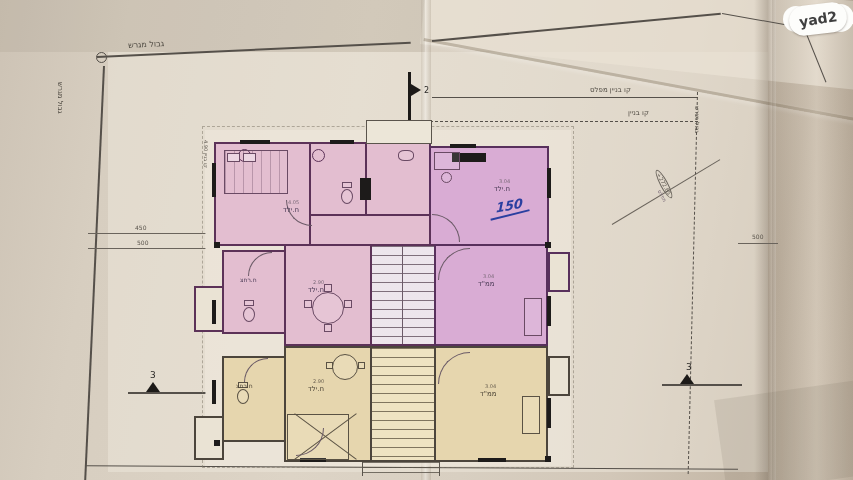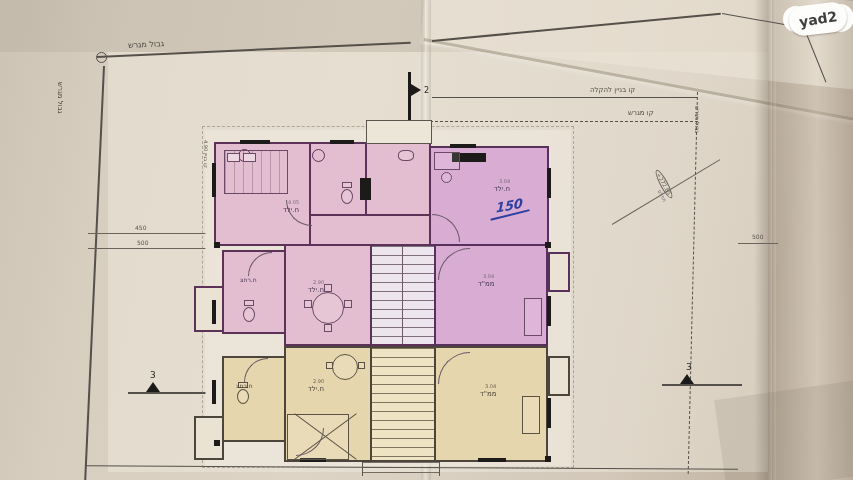--- a/index.html
+++ b/index.html
@@ -47,23 +47,23 @@
   <div class="a site-lbl" style="left:128px;top:40px;transform:rotate(-3deg);font-size:8px;">גבול מגרש</div>
 
   <div class="a ink" style="left:103px;top:66px;width:1.5px;height:416px;transform:rotate(2.6deg);transform-origin:top left;"></div>
   <div class="a site-lbl" style="left:64px;top:82px;transform:rotate(90deg);transform-origin:left top;font-size:7px;">גבול מגרש</div>
 
   <div class="a ink" style="left:432px;top:40px;width:290px;height:1.5px;transform:rotate(-5.4deg);transform-origin:left center;"></div>
   <div class="a ink" style="left:722px;top:13px;width:76px;height:1.2px;transform:rotate(10deg);transform-origin:left center;"></div>
   <div class="a ink" style="left:806px;top:34px;width:1.2px;height:52px;transform:rotate(-22deg);transform-origin:top center;"></div>
 
   <div class="a ink" style="left:432px;top:97px;width:266px;height:1px;"></div>
-  <div class="a site-lbl" style="left:590px;top:86px;">קו בניין להקלה</div>
+  <div class="a site-lbl" style="left:590px;top:86px;">קו בניין מפלס</div>
   <div class="a" style="left:420px;top:121px;width:278px;height:0;border-top:1px dashed #55504a;"></div>
-  <div class="a site-lbl" style="left:628px;top:109px;">קו מגרש</div>
+  <div class="a site-lbl" style="left:628px;top:109px;">קו בניין</div>
   <div class="a" style="left:697px;top:92px;width:0;height:382px;border-left:1px dashed #55504a;transform:rotate(1.4deg);transform-origin:top left;"></div>
   <div class="a site-lbl" style="left:701px;top:106px;transform:rotate(90deg);transform-origin:left top;font-size:6px;">גבול מגרש</div>
 
   <div class="a ink" style="left:86px;top:467px;width:652px;height:1.2px;transform:rotate(.3deg);"></div>
 
   <div class="a" style="left:88px;top:233px;width:118px;height:1px;background:#6a645c;"></div>
   <div class="a dimnum" style="left:135px;top:224px;">450</div>
   <div class="a" style="left:88px;top:248px;width:118px;height:1px;background:#6a645c;"></div>
   <div class="a dimnum" style="left:137px;top:239px;">500</div>
 

